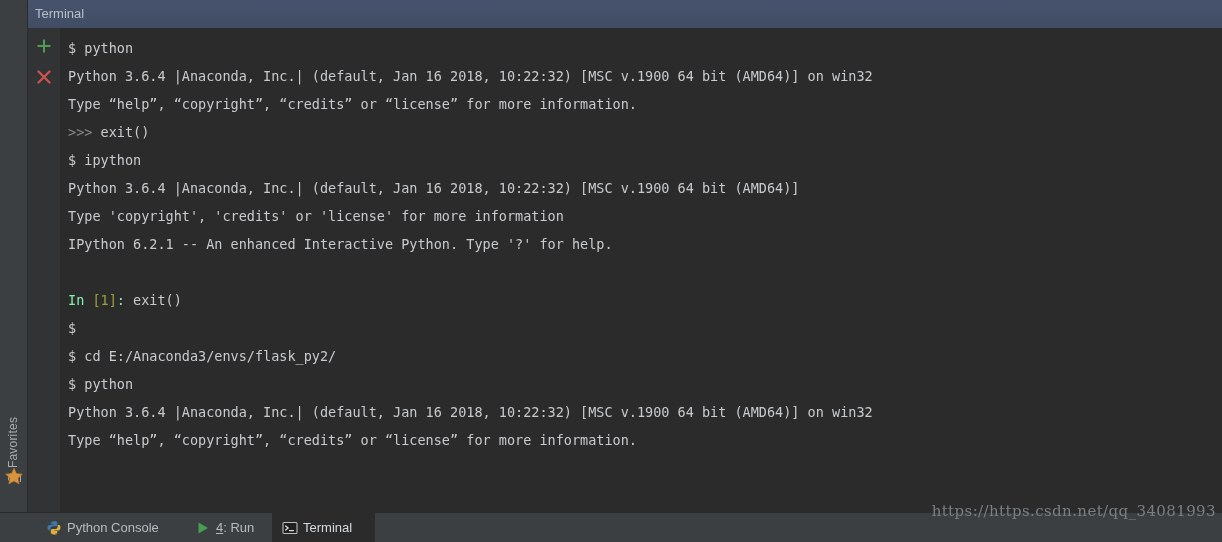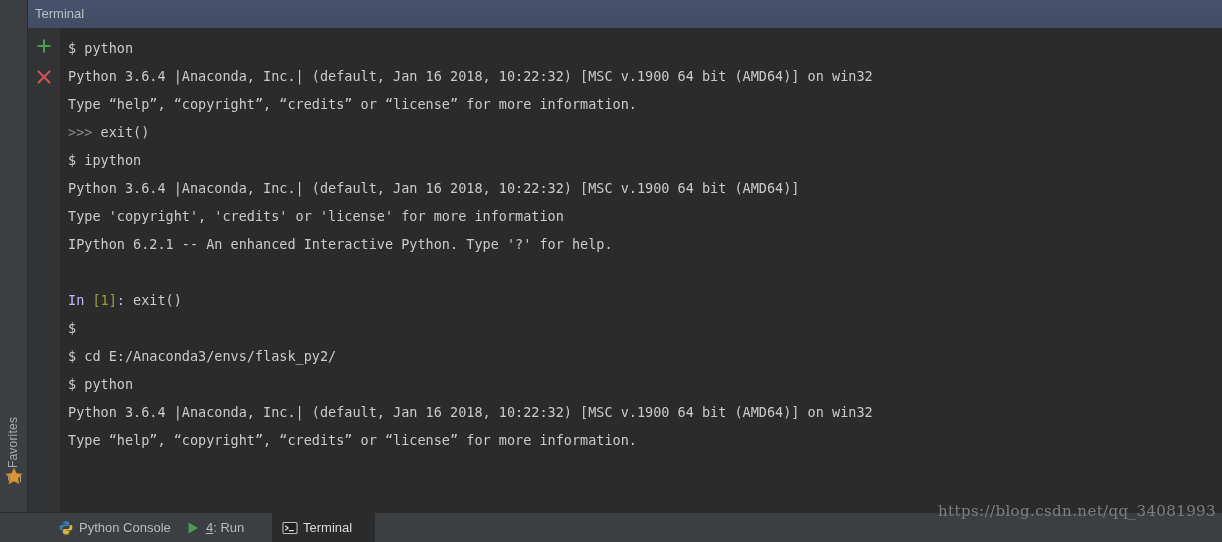--- a/index.html
+++ b/index.html
@@ -124,21 +124,21 @@
     box-sizing: border-box;
     font-family: "DejaVu Sans Mono", "Liberation Mono", monospace;
     font-size: 13.5px;
     line-height: 28px;
     color: #c8cbce;
     white-space: pre;
     overflow: hidden;
   }
   .line { height: 28px; }
   .dim      { color: #888c8f; }
-  .prompt-in  { color: #c4b5fd; text-align: center; }
+  .prompt-in  { color: #86efac; text-align: center; }
   .prompt-num { color: #9aa23a; }
   .txt        { color: #c8cbce; }
 
   
   #status-bar {
     position: absolute;
     left: 0; bottom: 0;
     width: 1222px;
     height: 30px;
     background: #3c3f41;
@@ -161,22 +161,22 @@
   .sbtab.selected {
     background: #2b2b2b;
     color: #d6dade;
   }
   .sbtab .mnemo { text-decoration: underline; }
   .sbicon {
     width: 16px; height: 16px;
     flex: 0 0 16px;
     display: block;
   }
-  #tab-python-console { left: 48px; justify-content: flex-end; }
-  #tab-run            { left: 175px; }
+  #tab-python-console { left: 36px; justify-content: flex-end; }
+  #tab-run            { left: 185px; }
   #tab-terminal       { left: 272px; width: 103px; }
   #tab-todo           { left: 378px; }
 
   
   #watermark {
     position: absolute;
     right: 6px;
     bottom: 22px;
     font-family: "DejaVu Serif", "Liberation Serif", serif;
     font-size: 15px;
@@ -247,15 +247,15 @@
           <svg class="sbicon" viewBox="0 0 16 16">
             <rect x="1" y="2.5" width="14" height="11" rx="1" fill="#1f1f1f" stroke="#b9bdc0" stroke-width="1.1"></rect>
             <polyline points="3.6,6 6.2,8 3.6,10" fill="none" stroke="#dfe3e6" stroke-width="1.2" stroke-linecap="round" stroke-linejoin="round"></polyline>
             <line x1="7.4" y1="10.6" x2="11.4" y2="10.6" stroke="#dfe3e6" stroke-width="1.2" stroke-linecap="round"></line>
           </svg>
         </span>
         <span>Terminal</span>
       </div>
     </div>
 
-  <div id="watermark">https://blog.csdn.net/qq_34081993</div>
+  <div id="watermark">https://https.csdn.net/qq_34081993</div>
 
 </div>
 
 </body></html>

